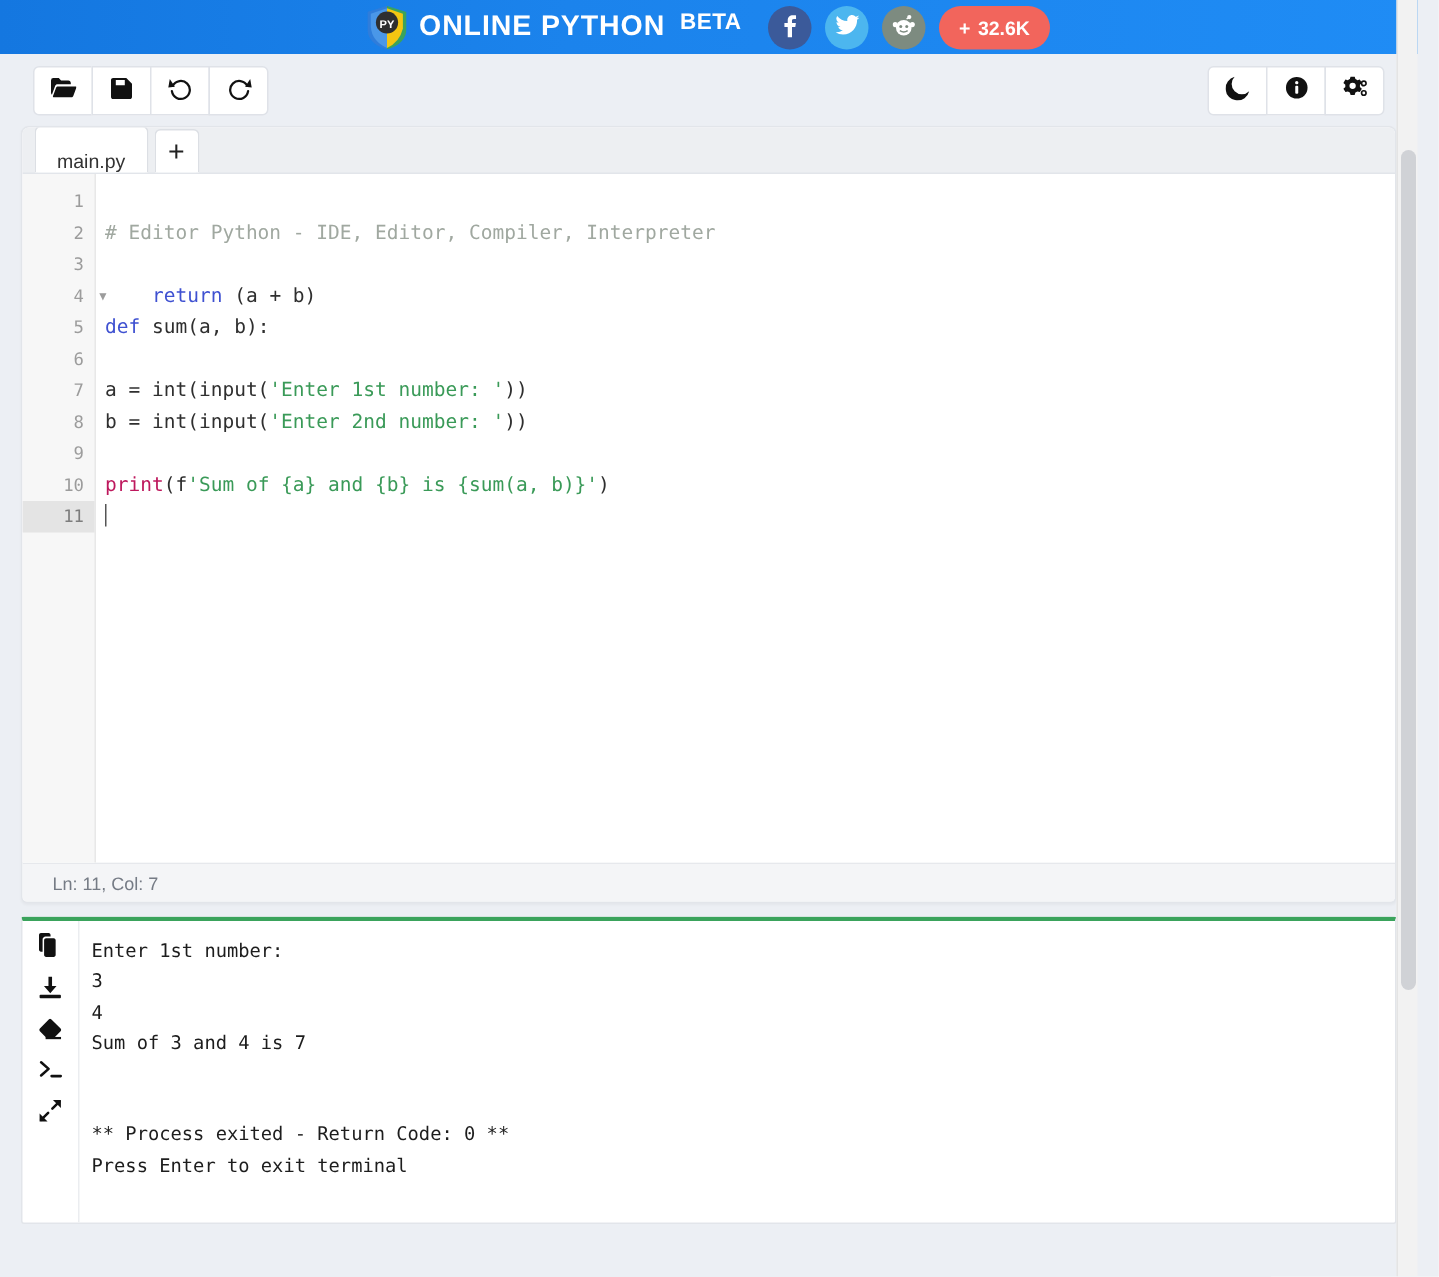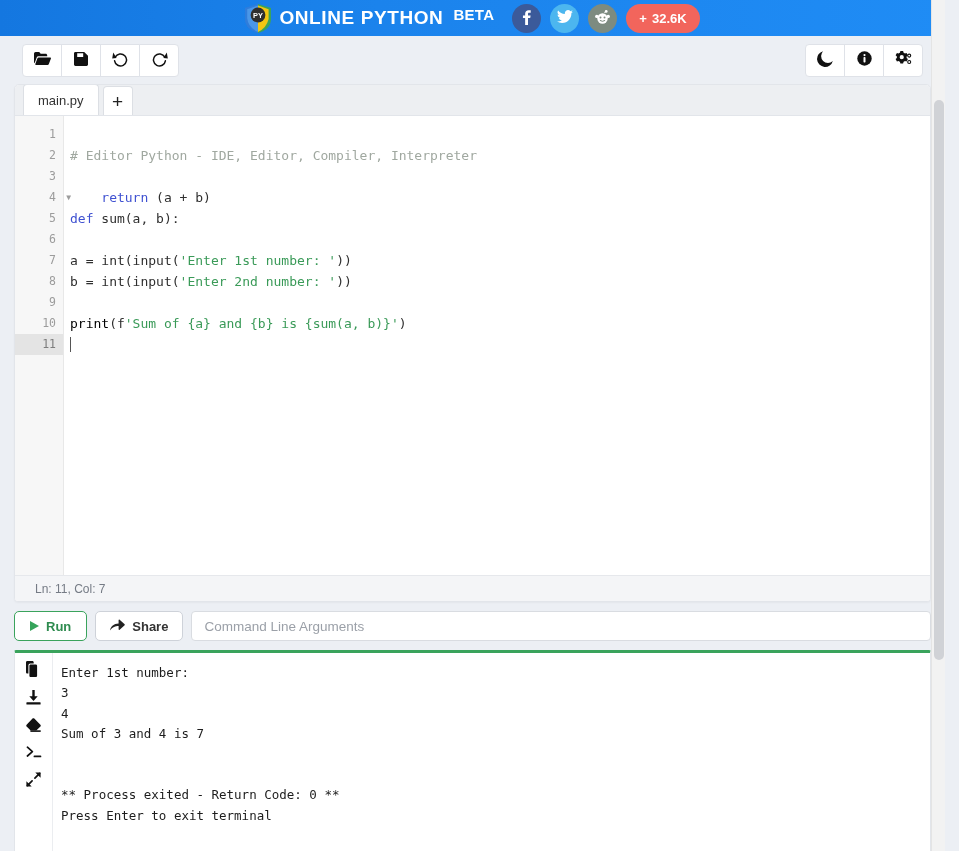--- a/index.html
+++ b/index.html
@@ -98,21 +98,21 @@
     border-bottom: 1px solid #e2e5ea;
     padding-left: 8px;
   }
   .tab {
     height: 31px;
     background: #ffffff;
     border: 1px solid #dcdfe4;
     border-bottom: none;
     border-radius: 4px 4px 0 0;
     padding: 0 14px;
-    display: flex; align-items: center;
+    display: flex; align-items: flex-end;
     font-size: 13px; color: #333;
     cursor: pointer;
   }
   .tab-add {
     height: 29px; width: 30px;
     background: #fff;
     border: 1px solid #dcdfe4;
     border-bottom: none;
     border-radius: 4px 4px 0 0;
     margin-left: 4px;
@@ -150,21 +150,21 @@
   }
   #code-lines {
     flex: 1;
     padding: 8px 0 0 6px;
     overflow: hidden;
   }
   .cline { height: 21px; line-height: 21px; white-space: pre; color: #2f2f2f; }
   .kw   { color: #3f51d1; }
   .cmt  { color: #a0a8a0; }
   .str  { color: #3a9a58; }
-  .fn   { color: #000000; }
+  .fn   { color: #be185d; }
   .cursor {
     display: inline-block;
     width: 1px; height: 15px;
     background: #555;
     vertical-align: -3px;
   }
   #status-bar {
     height: 26px;
     background: #f4f5f7;
     border-top: 1px solid #e6e8ec;
@@ -421,35 +421,20 @@
           <div class="cline"><span class="fn">print</span><span>(f</span><span class="str">'Sum of {a} and {b} is {sum(a, b)}'</span><span>)</span></div>
           <div class="cline"><span class="cursor"></span></div>
         </div>
     </div>
 
     <div id="status-bar">
       <span>Ln: 11,  Col: 7</span>
     </div>
   </div>
 
-  <div id="action-row">
-    <button class="run-btn">
-      <span class="play-tri"></span>
-      <span>Run</span>
-    </button>
-    <button class="share-btn">
-      <span>
-        <svg width="15" height="13" viewBox="0 0 15 13">
-            <path fill="#222" d="M0 12.6C.6 8 3.9 5.6 8.6 5.4V2.1c0-.55.64-.83 1.04-.46l5 4.6c.27.25.27.67 0 .92l-5 4.6c-.4.37-1.04.09-1.04-.46V8c-3.3 0-5.9.9-8.6 4.6z"></path>
-          </svg>
-      </span>
-      <span>Share</span>
-    </button>
-    <input id="cla-input" type="text" placeholder="Command Line Arguments" style="">
-  </div>
 
   <div id="output-card">
     <div id="out-tools">
       <span class="out-icon">
         <svg width="15" height="16" viewBox="0 0 15 16">
             <path fill="#111" d="M0 1.3C0 .6.6 0 1.3 0h5.1c.7 0 1.3.6 1.3 1.3v1.1H4.4c-1.1 0-2 .9-2 2v8.1H1.3C.6 12.5 0 11.9 0 11.2z"></path>
             <path fill="#111" d="M3.4 4.8c0-.7.6-1.3 1.3-1.3h5.1c.7 0 1.3.6 1.3 1.3v9.9c0 .7-.6 1.3-1.3 1.3H4.7c-.7 0-1.3-.6-1.3-1.3z"></path>
           </svg>
       </span>
       <span class="out-icon">

